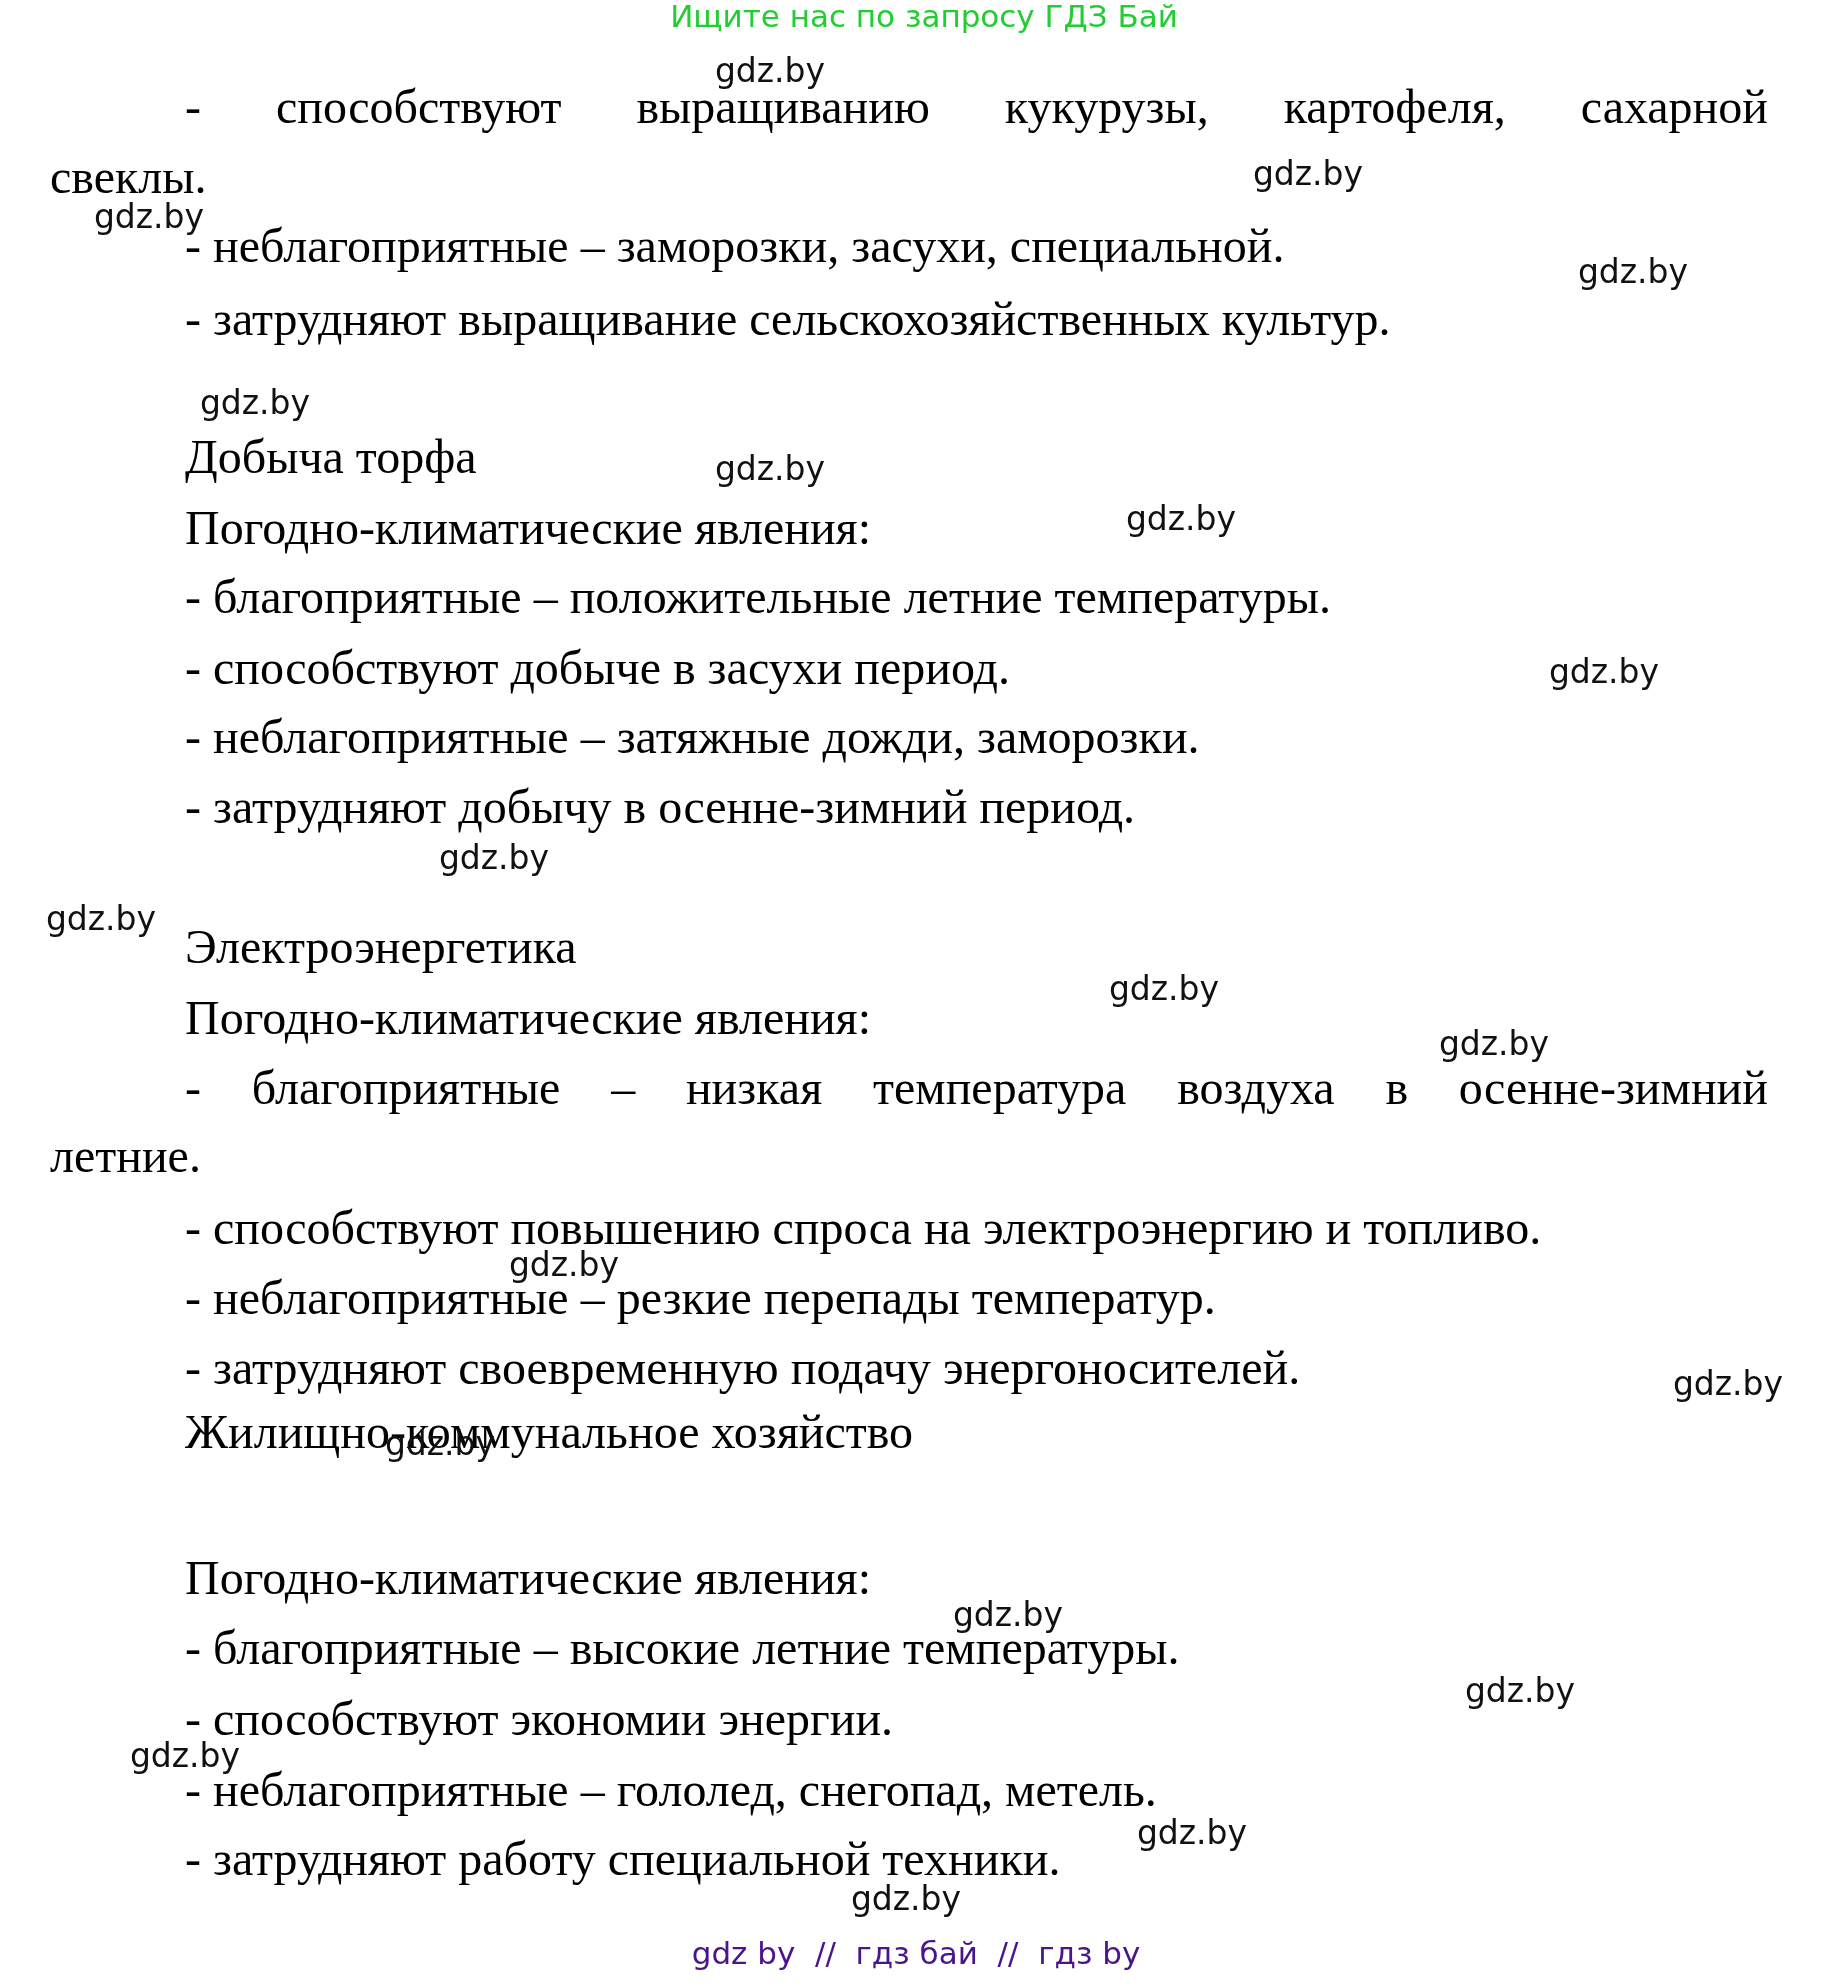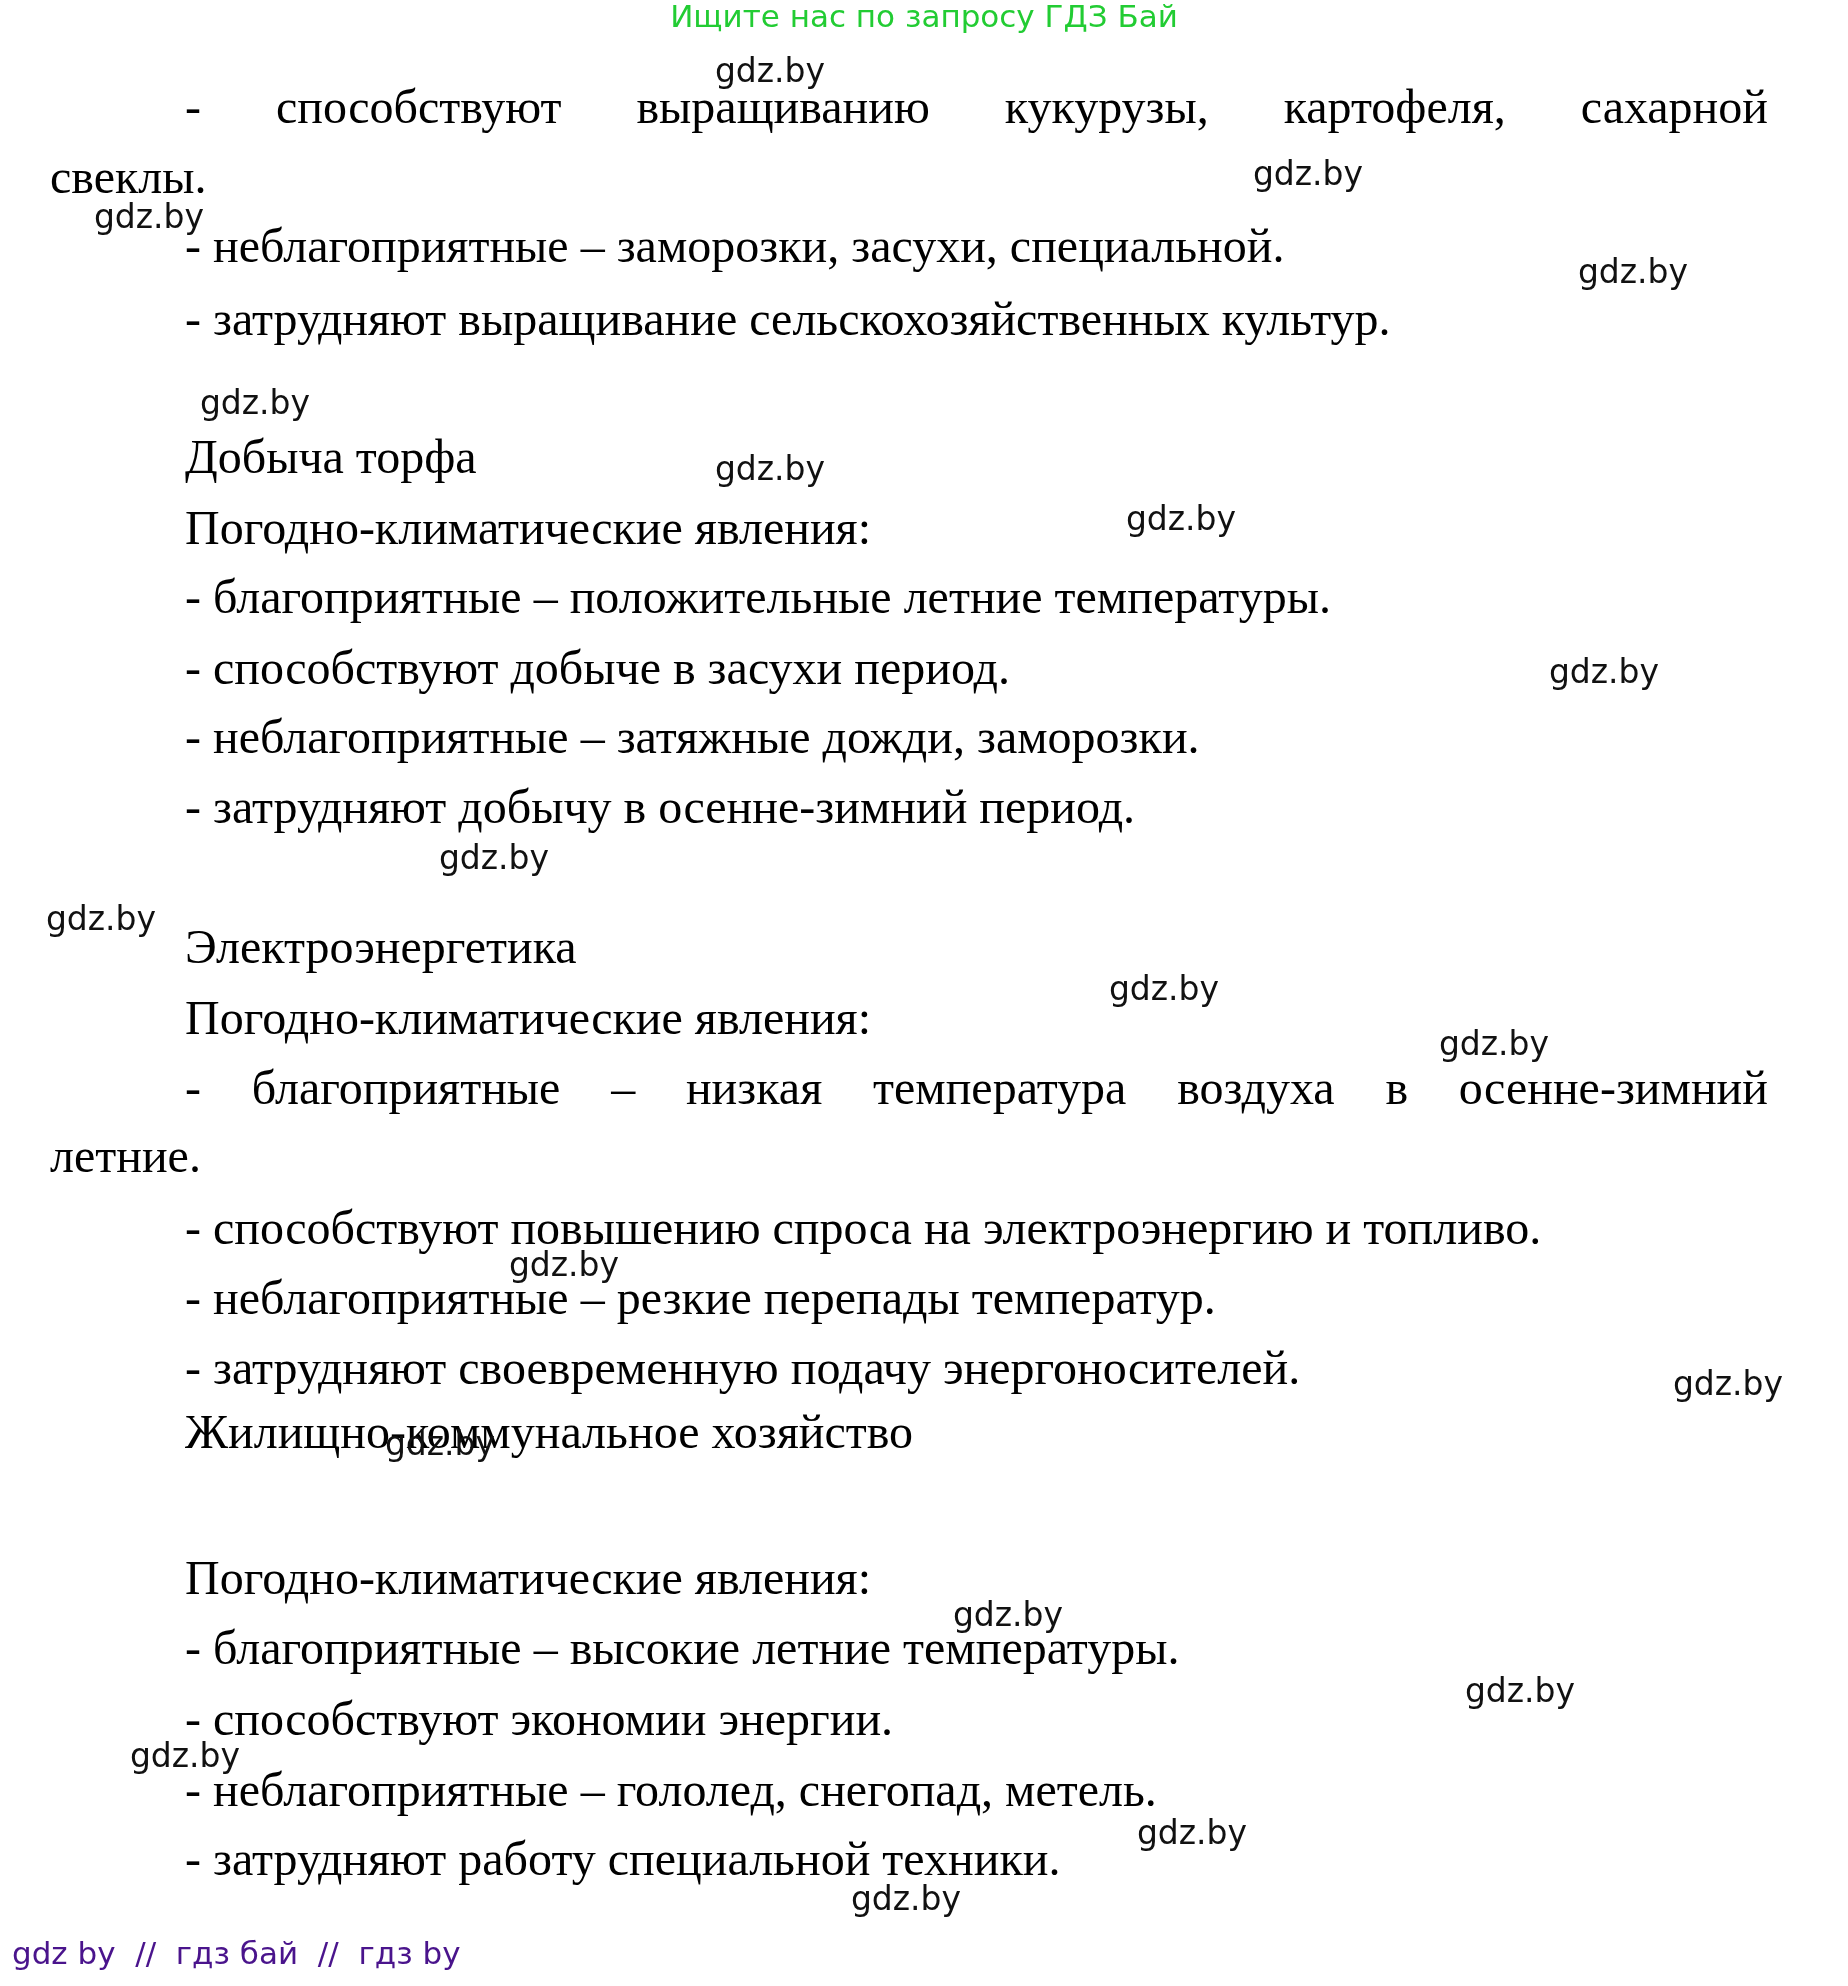--- a/index.html
+++ b/index.html
@@ -3,21 +3,21 @@
 <meta charset="utf-8">
 <style>
   html, body { margin:0; padding:0; background:#ffffff; }
   body { width:1848px; height:1986px; position:relative; overflow:hidden; }
   .header {
     position:absolute; left:0; top:0; width:1848px; text-align:center;
     font-family:"DejaVu Sans", sans-serif; font-size:31px; line-height:37px;
     color:#22cc33; top:-1.8px;
   }
   .footer {
-    position:absolute; left:12px; top:1935px; width:1832px; text-align:left;
+    position:absolute; left:0; top:1935px; width:1832px; text-align:center;
     font-family:"DejaVu Sans", sans-serif; font-size:31px; line-height:37px;
     color:#4a148c; white-space:pre;
   }
   .line {
     position:absolute; font-family:"Liberation Serif", serif; font-size:48px;
     line-height:55px; color:#000; white-space:nowrap;
   }
   .indent { left:185px; }
   .wrap-cont { left:50px; }
   .justify {

